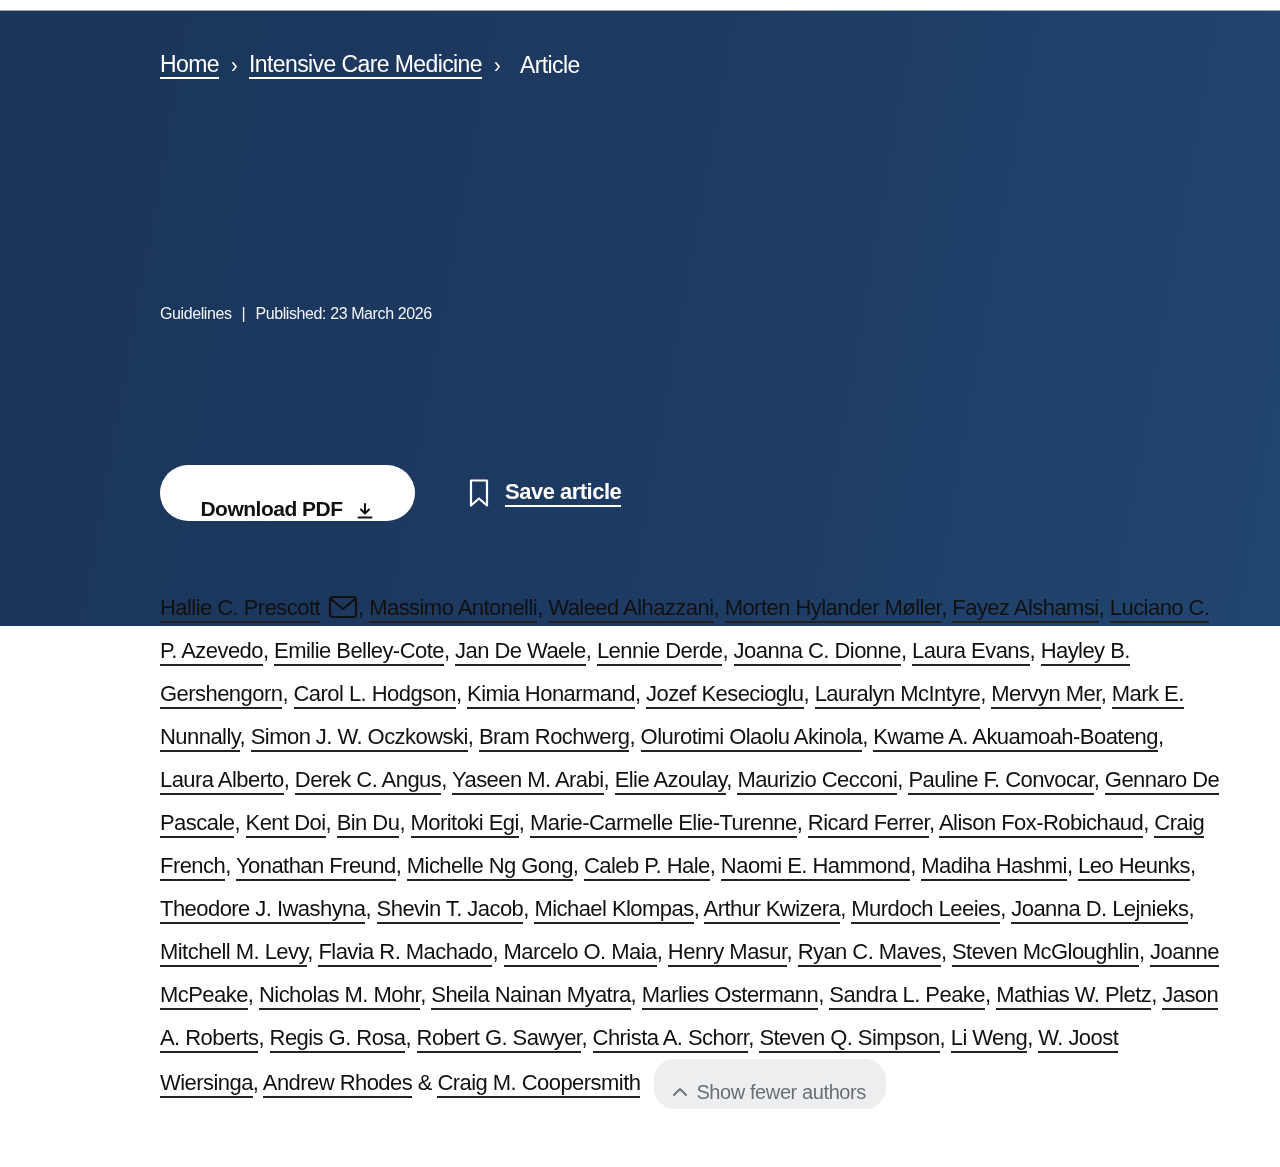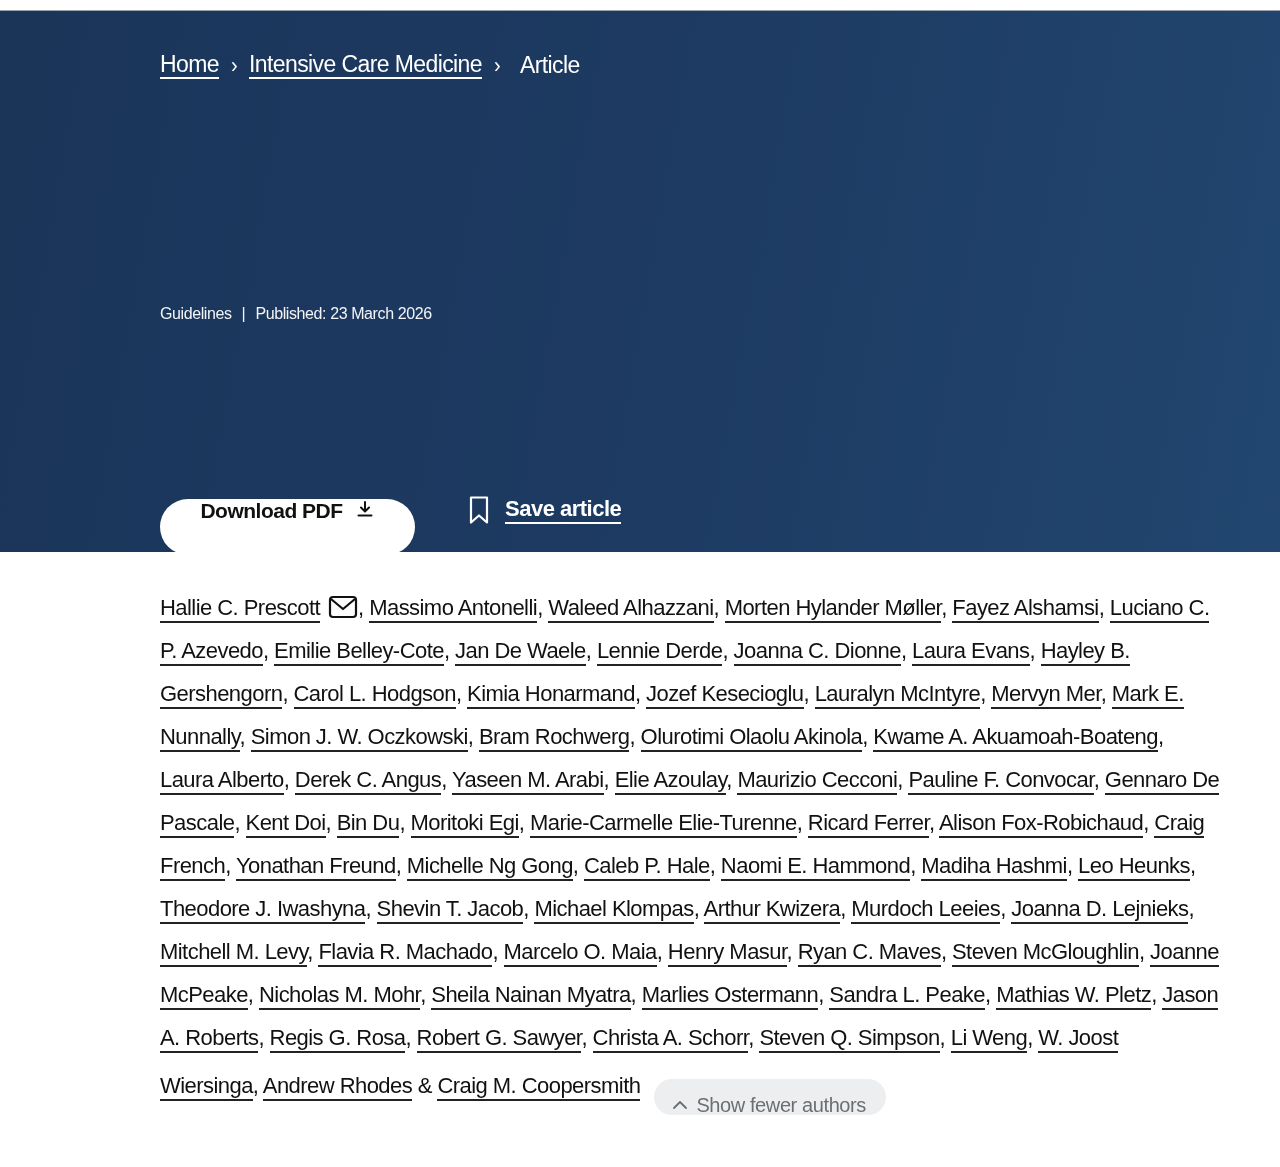--- a/index.html
+++ b/index.html
@@ -3,21 +3,21 @@
   <meta charset="utf-8">
   <style>
     * { box-sizing: border-box; margin: 0; padding: 0; }
     html, body { width: 1280px; height: 1167px; background: #ffffff; overflow: hidden; }
     body { font-family: "Liberation Sans", "DejaVu Sans", sans-serif; color: #111; }
 
     .top-strip { height: 11px; background: #ffffff; border-bottom: 1px solid #9aa4b0; }
 
     .hero {
       position: relative;
-      height: 541px;
+      height: 615px;
       background: linear-gradient(100deg, #1b3559 0%, #1d3a62 50%, #21466f 100%);
       color: #ffffff;
       padding-left: 160px;
       padding-right: 100px;
     }
 
     .breadcrumb {
       position: absolute; top: 40px; left: 160px;
       display: flex; align-items: center;
       font-size: 23px; letter-spacing: -0.6px; font-weight: 500;
@@ -48,24 +48,23 @@
     }
     .cite-line .year { margin-right: 22px; }
     .cite-line a { color: #fff; text-decoration: none; border-bottom: 2px solid #fff; line-height: 26px; }
 
     .actions {
       position: absolute; top: 454px; left: 160px;
       display: flex; align-items: center;
     }
     .btn-download {
       width: 255px; height: 56px; border-radius: 28px; background: #ffffff; color: #111;
-      border: none; display: flex; align-items: flex-start; justify-content: center;
+      border: none; display: flex; align-items: flex-end; justify-content: center;
       font-family: "Liberation Sans", sans-serif; font-weight: 700; font-size: 21px; letter-spacing: -0.5px;
       cursor: pointer;
-      margin-top: 34px;
     }
     .btn-download svg { margin-left: 12px; }
     .save-article {
       margin-left: 52px; display: flex; align-items: center; color: #fff; cursor: pointer; text-align: center;
     }
     .save-article svg { margin-right: 14px; }
     .save-article span {
       font-size: 22px; font-weight: 700; letter-spacing: -0.5px;
       border-bottom: 2px solid #ffffff; line-height: 26px;
     }
@@ -74,23 +73,23 @@
       position: absolute; top: 586px; left: 160px; width: 1060px;
       font-size: 22px; line-height: 43px; letter-spacing: -0.55px; color: #111;
     }
     .authors a {
       color: #111; text-decoration: none;
       border-bottom: 2px solid #222; padding-bottom: 1px;
     }
     .mail-icon { display: inline-block; vertical-align: -4px; margin-left: 8px; }
     .show-fewer {
       display: inline-flex; align-items: center; vertical-align: middle;
-      margin-left: 14px; height: 36px; padding: 16px 20px 0 18px;
+      margin-left: 14px; height: 50px; padding: 16px 20px 0 18px;
       border-radius: 21px; background: #eceef0; color: #6b6f74; border: none;
-      font-family: "Liberation Sans", sans-serif; font-size: 20px; letter-spacing: -0.4px; cursor: pointer; margin-top: 20px;
+      font-family: "Liberation Sans", sans-serif; font-size: 20px; letter-spacing: -0.4px; cursor: pointer;
     }
     .show-fewer svg { margin-right: 8px; }
   </style>
 </head>
 <body>
 
 <div class="top-strip"></div>
 
 <header class="hero">
   <nav class="breadcrumb">

